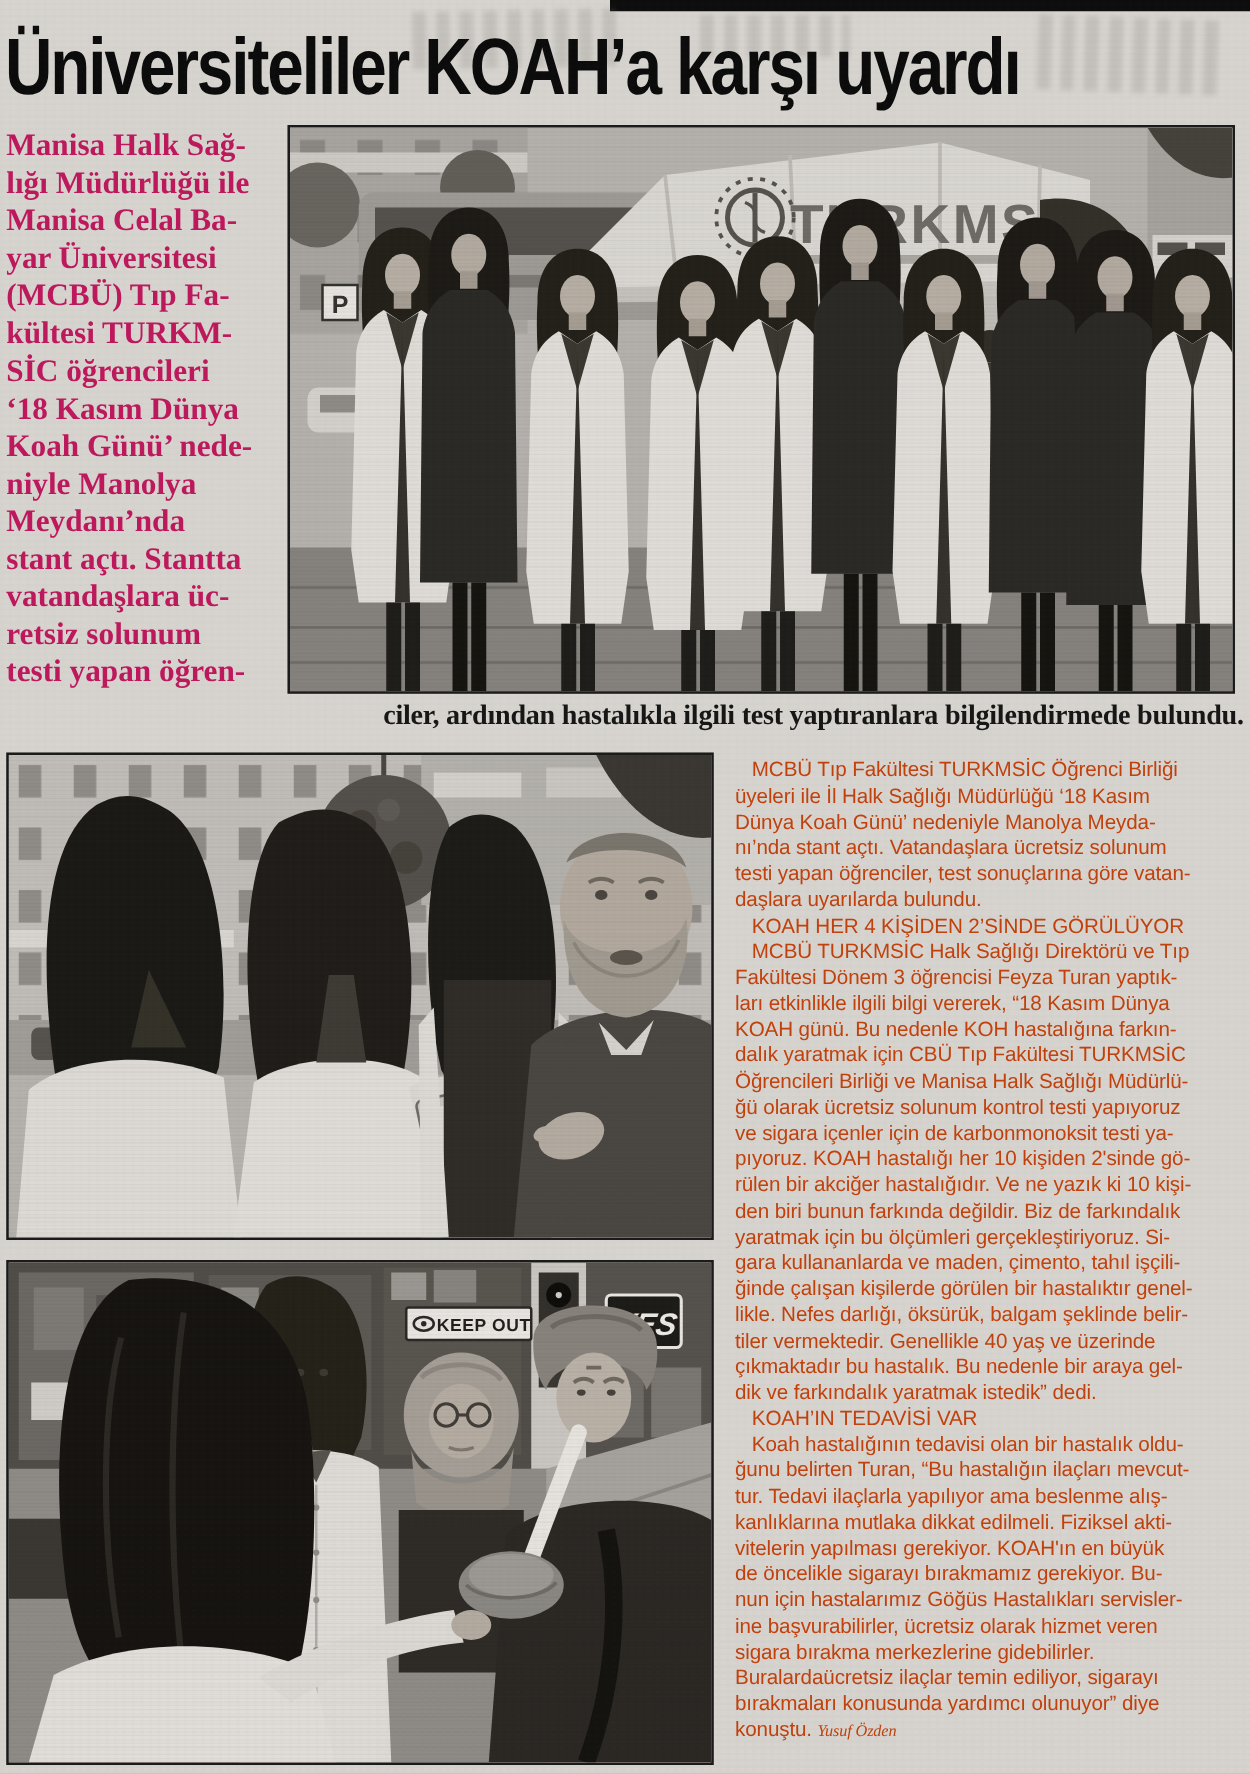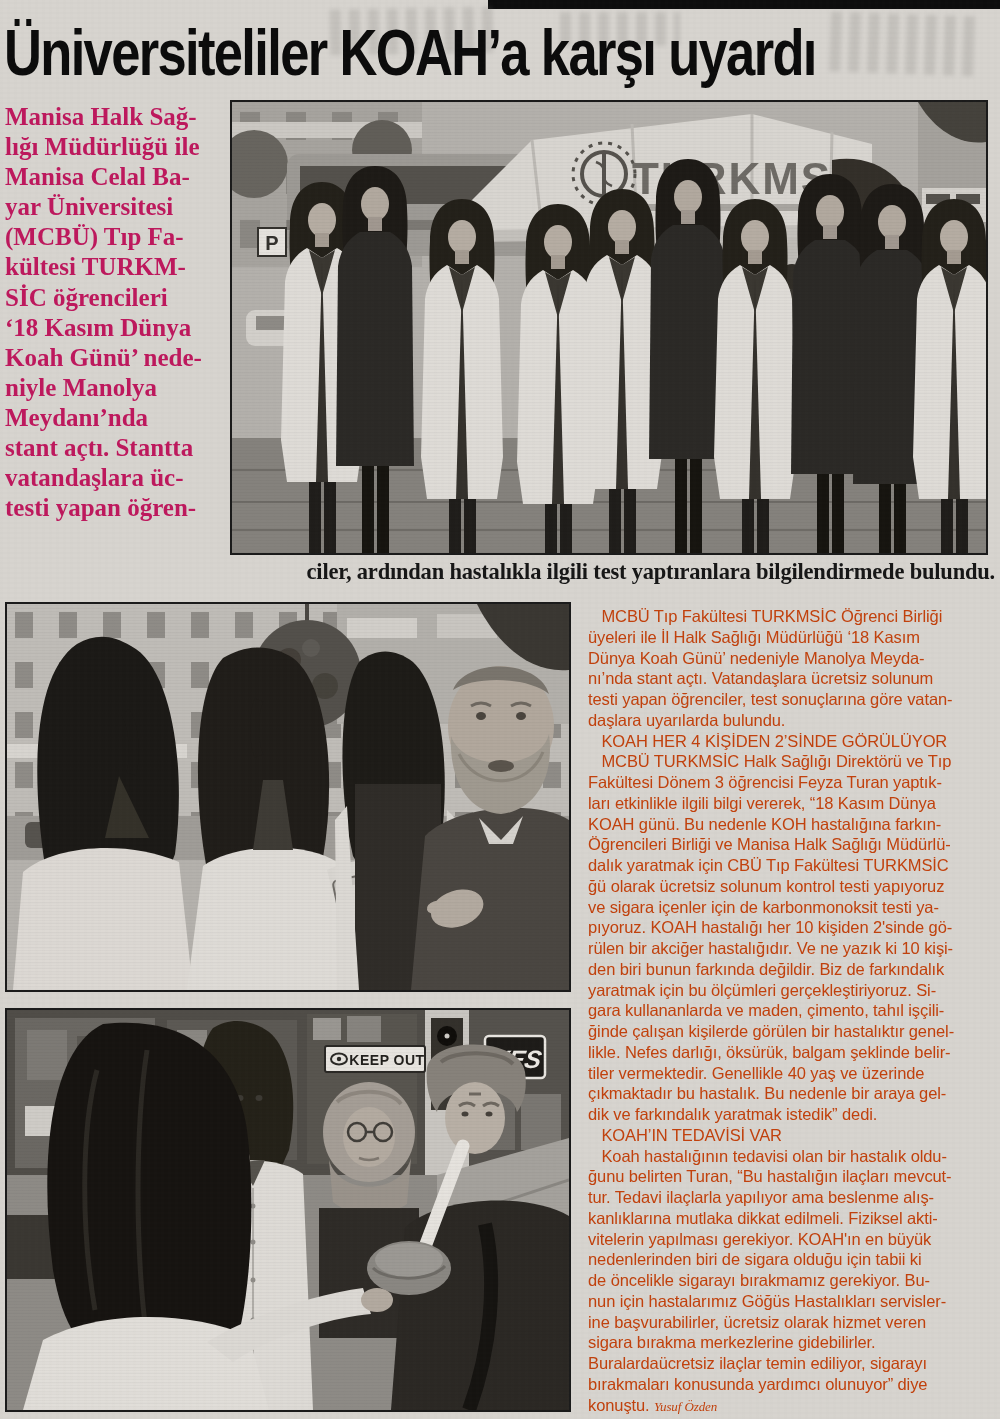--- a/index.html
+++ b/index.html
@@ -55,20 +55,21 @@
       <div class="tl">yar Üniversitesi</div>
       <div class="tl">(MCBÜ) Tıp Fa-</div>
       <div class="tl">kültesi TURKM-</div>
       <div class="tl">SİC öğrencileri</div>
       <div class="tl">‘18 Kasım Dünya</div>
       <div class="tl">Koah Günü’ nede-</div>
       <div class="tl">niyle Manolya</div>
       <div class="tl">Meydanı’nda</div>
       <div class="tl">stant açtı. Stantta</div>
       <div class="tl">vatandaşlara üc-</div>
+      <div class="tl">retsiz solunum</div>
       <div class="tl">testi yapan öğren-</div>
     </div>
 
   <figure class="photo ph-top">
     <svg viewBox="0 0 754 451" preserveAspectRatio="none">
       <defs>
         <pattern id="winA" width="46" height="54" patternUnits="userSpaceOnUse">
           <rect width="46" height="54" fill="#a7a49f"></rect>
             <rect x="8" y="10" width="20" height="28" fill="#8b8883"></rect>
         </pattern>
@@ -315,41 +316,40 @@
         <div class="tl">üyeleri ile İl Halk Sağlığı Müdürlüğü ‘18 Kasım</div>
         <div class="tl">Dünya Koah Günü’ nedeniyle Manolya Meyda-</div>
         <div class="tl">nı’nda stant açtı. Vatandaşlara ücretsiz solunum</div>
         <div class="tl">testi yapan öğrenciler, test sonuçlarına göre vatan-</div>
         <div class="tl">daşlara uyarılarda bulundu.</div>
         <div class="tl">   KOAH HER 4 KİŞİDEN 2’SİNDE GÖRÜLÜYOR</div>
         <div class="tl">   MCBÜ TURKMSİC Halk Sağlığı Direktörü ve Tıp</div>
         <div class="tl">Fakültesi Dönem 3 öğrencisi Feyza Turan yaptık-</div>
         <div class="tl">ları etkinlikle ilgili bilgi vererek, “18 Kasım Dünya</div>
         <div class="tl">KOAH günü. Bu nedenle KOH hastalığına farkın-</div>
+        <div class="tl">dalık yaratmak için CBÜ Tıp Fakültesi TURKMSİC</div>
         <div class="tl">Öğrencileri Birliği ve Manisa Halk Sağlığı Müdürlü-</div>
-        <div class="tl">dalık yaratmak için CBÜ Tıp Fakültesi TURKMSİC</div>
         <div class="tl">ğü olarak ücretsiz solunum kontrol testi yapıyoruz</div>
         <div class="tl">ve sigara içenler için de karbonmonoksit testi ya-</div>
         <div class="tl">pıyoruz. KOAH hastalığı her 10 kişiden 2'sinde gö-</div>
         <div class="tl">rülen bir akciğer hastalığıdır. Ve ne yazık ki 10 kişi-</div>
         <div class="tl">den biri bunun farkında değildir. Biz de farkındalık</div>
         <div class="tl">yaratmak için bu ölçümleri gerçekleştiriyoruz. Si-</div>
         <div class="tl">gara kullananlarda ve maden, çimento, tahıl işçili-</div>
         <div class="tl">ğinde çalışan kişilerde görülen bir hastalıktır genel-</div>
         <div class="tl">likle. Nefes darlığı, öksürük, balgam şeklinde belir-</div>
         <div class="tl">tiler vermektedir. Genellikle 40 yaş ve üzerinde</div>
         <div class="tl">çıkmaktadır bu hastalık. Bu nedenle bir araya gel-</div>
         <div class="tl">dik ve farkındalık yaratmak istedik” dedi.</div>
         <div class="tl">   KOAH’IN TEDAVİSİ VAR</div>
         <div class="tl">   Koah hastalığının tedavisi olan bir hastalık oldu-</div>
         <div class="tl">ğunu belirten Turan, “Bu hastalığın ilaçları mevcut-</div>
         <div class="tl">tur. Tedavi ilaçlarla yapılıyor ama beslenme alış-</div>
         <div class="tl">kanlıklarına mutlaka dikkat edilmeli. Fiziksel akti-</div>
         <div class="tl">vitelerin yapılması gerekiyor. KOAH'ın en büyük</div>
-        <div class="tl">nedenlerinden biri de sigara olduğu için tabii ki</div>
         <div class="tl">de öncelikle sigarayı bırakmamız gerekiyor. Bu-</div>
         <div class="tl">nun için hastalarımız Göğüs Hastalıkları servisler-</div>
         <div class="tl">ine başvurabilirler, ücretsiz olarak hizmet veren</div>
         <div class="tl">sigara bırakma merkezlerine gidebilirler.</div>
         <div class="tl">Buralardaücretsiz ilaçlar temin ediliyor, sigarayı</div>
         <div class="tl">bırakmaları konusunda yardımcı olunuyor” diye</div>
       </div>
     <div class="tl"><span>konuştu. </span><em class="byline">Yusuf Özden</em></div>
   </div>
 

